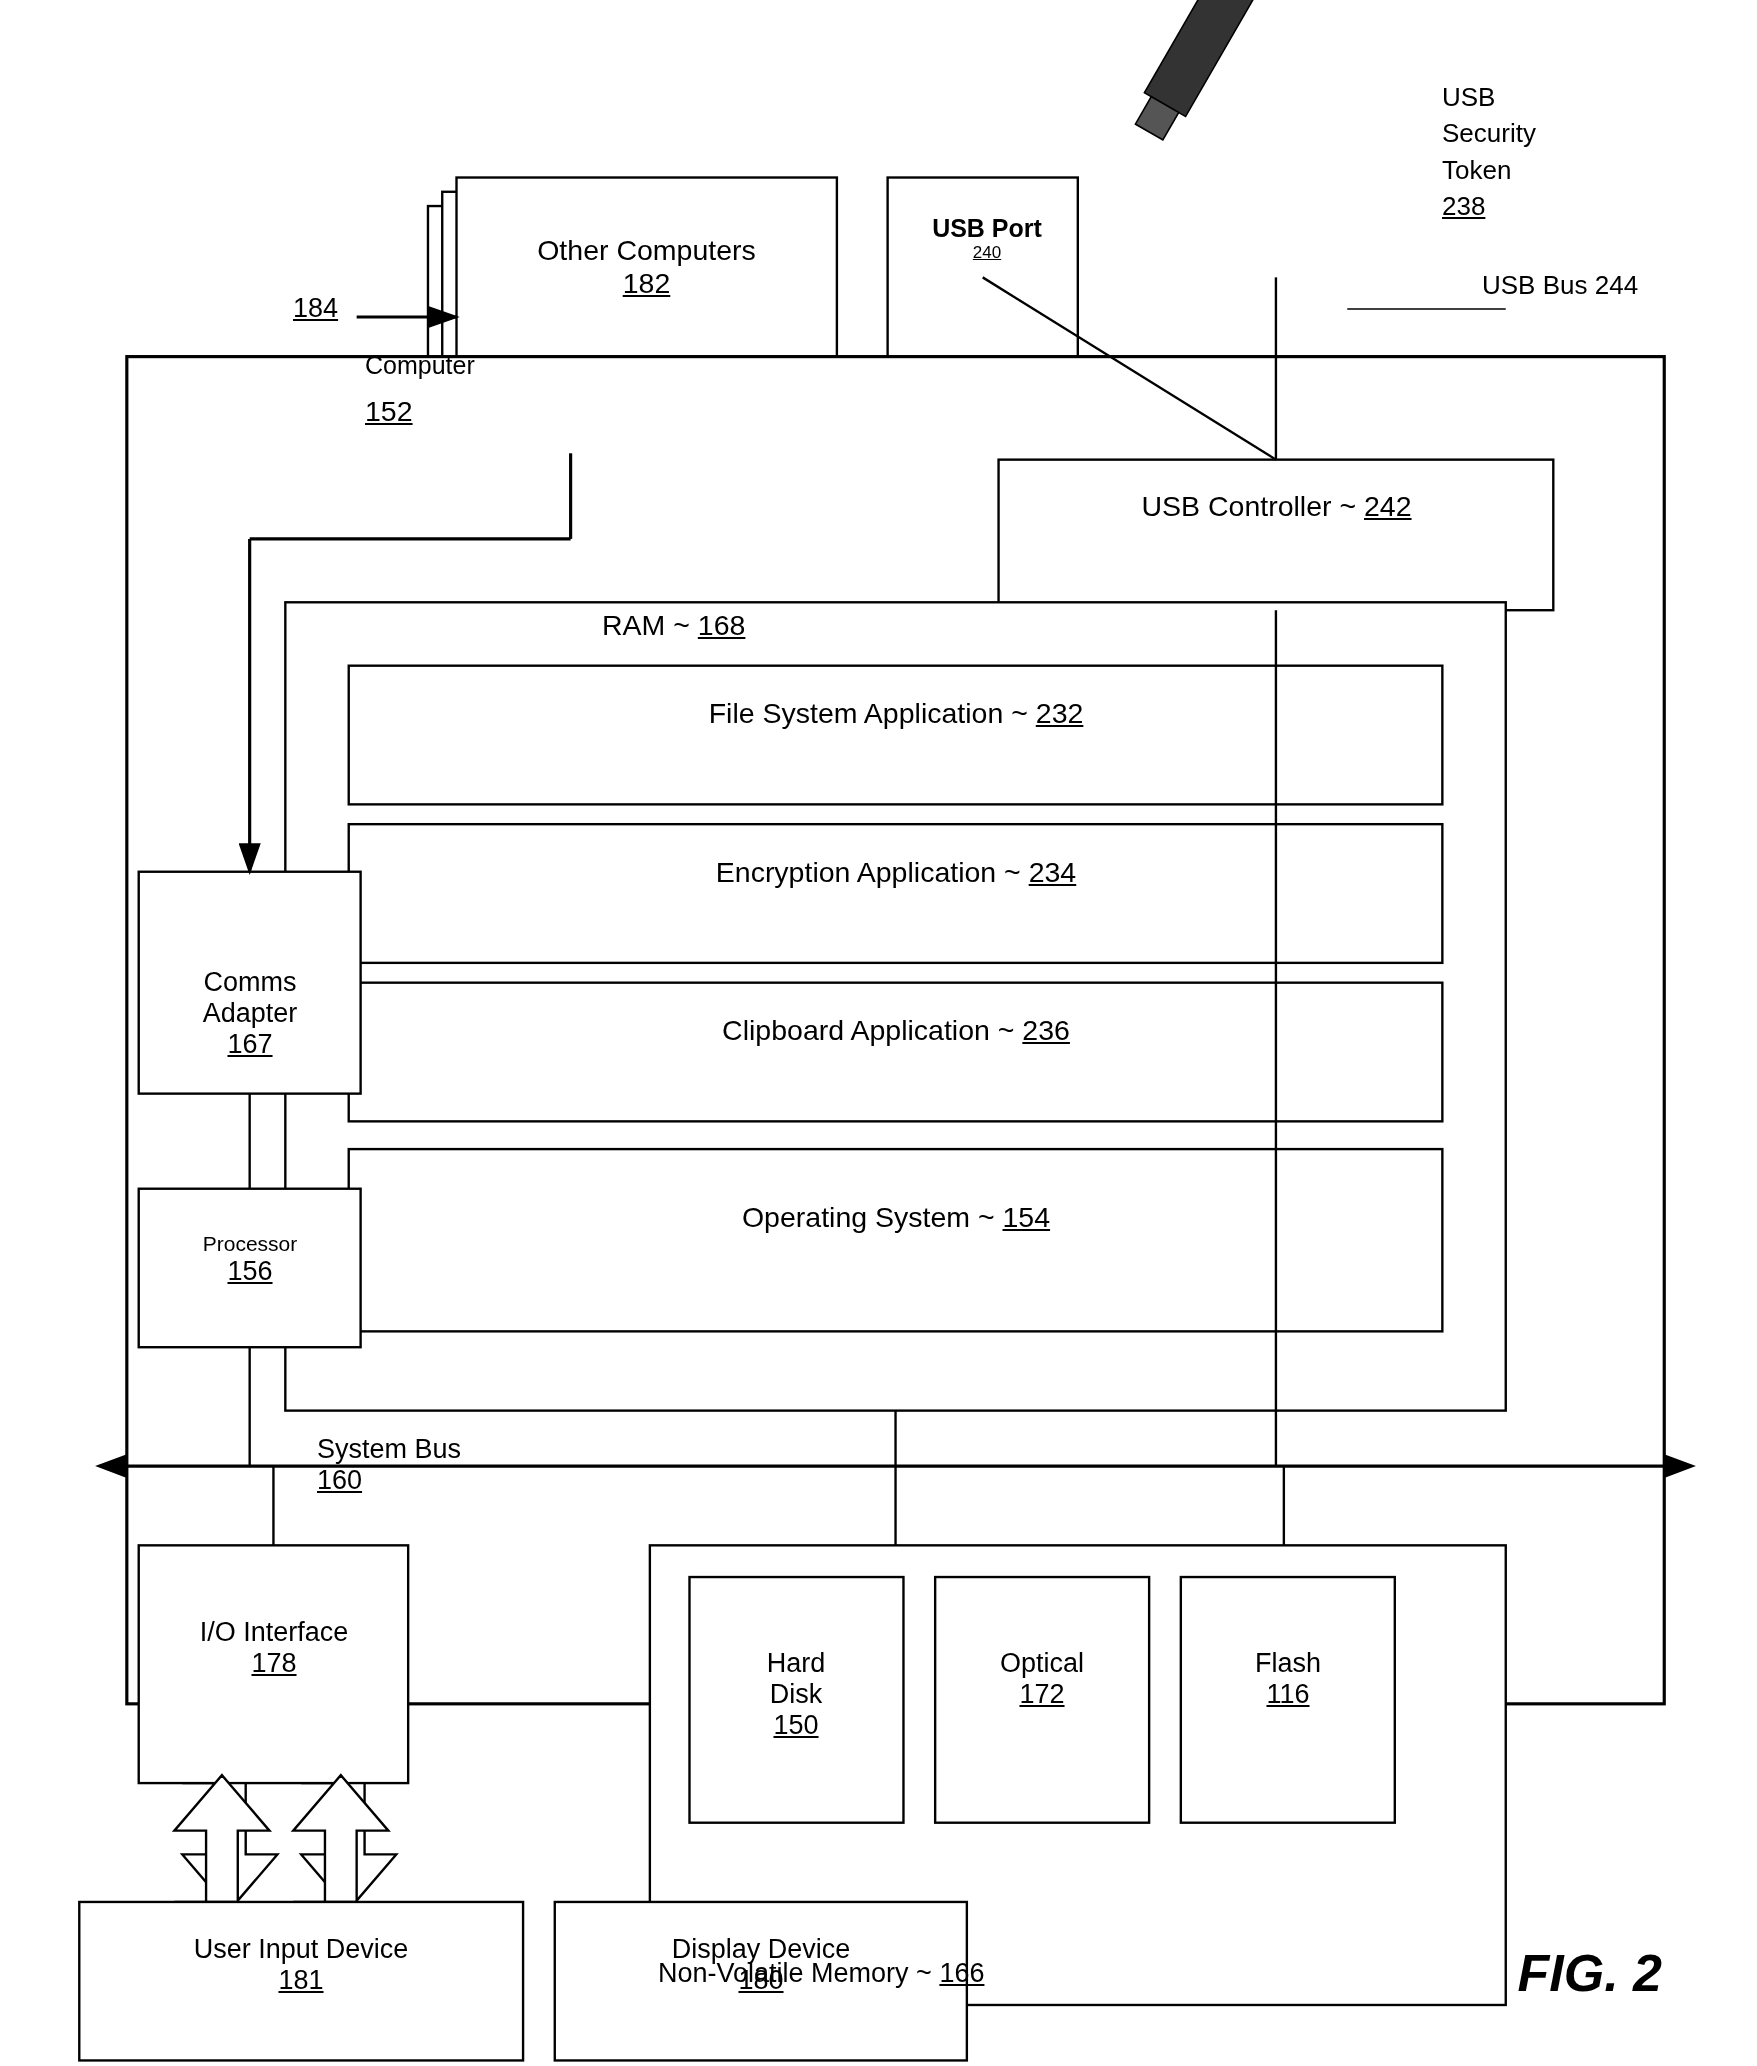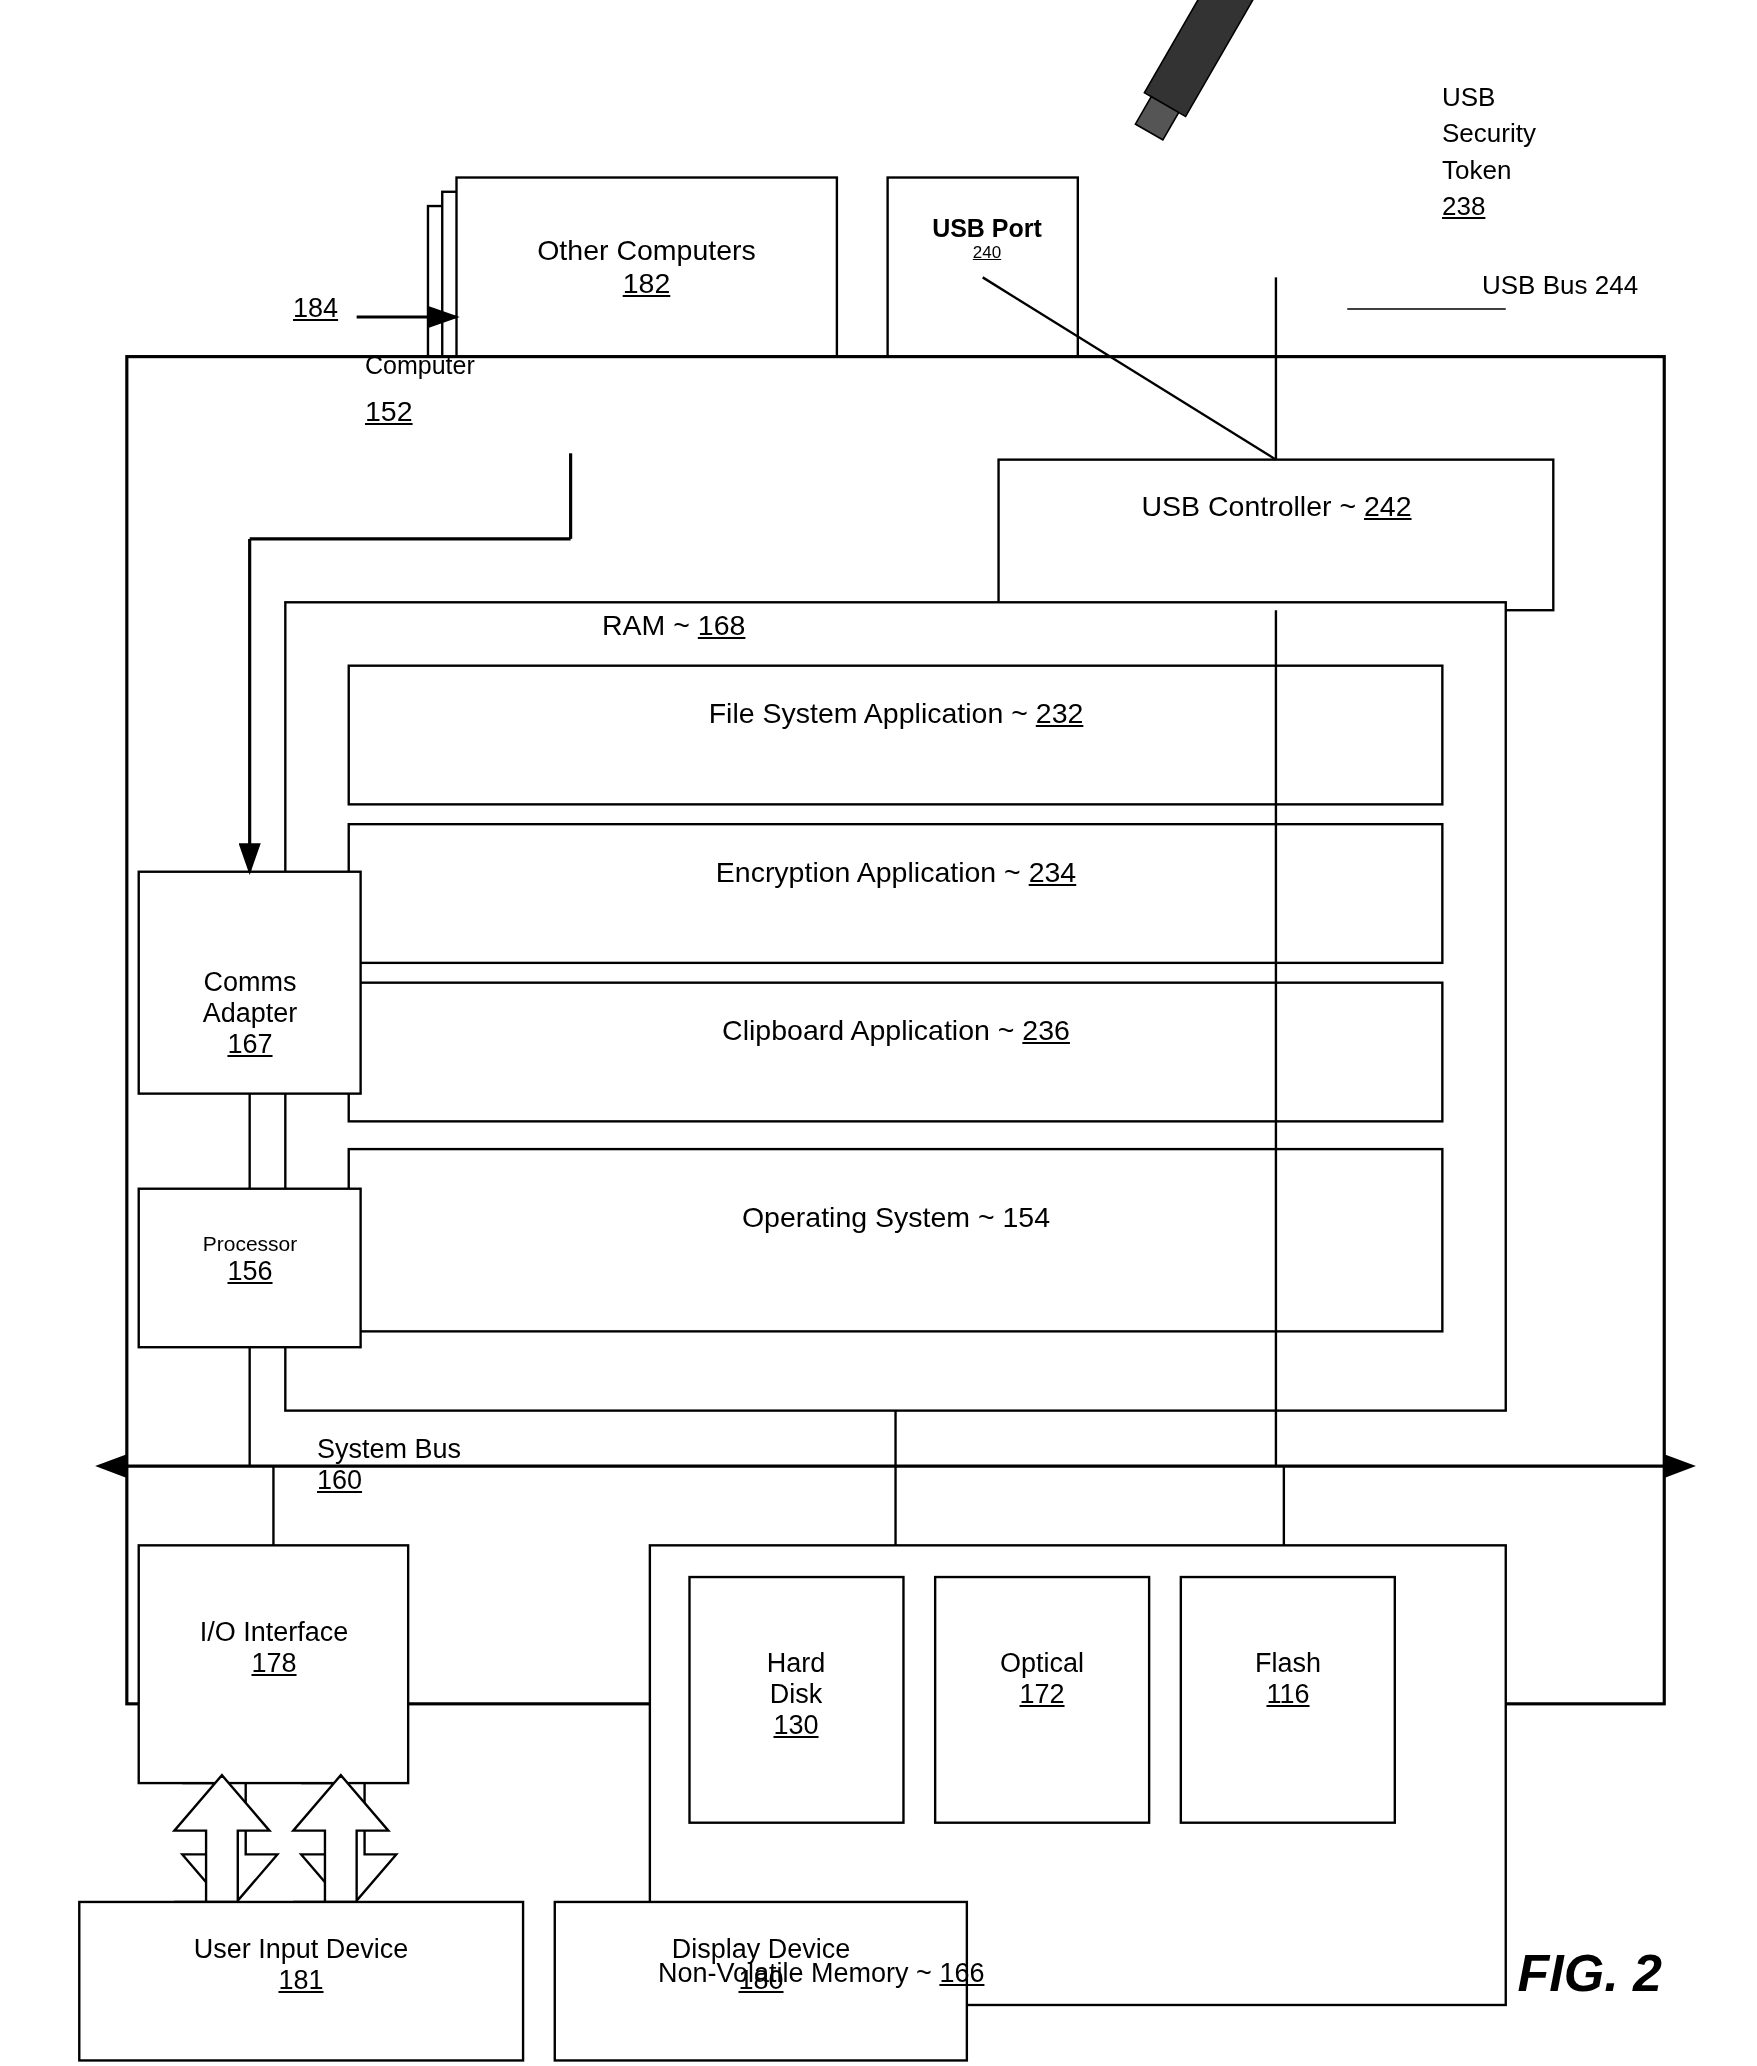--- a/index.html
+++ b/index.html
@@ -160,21 +160,21 @@
 
   <div style="position:absolute; top:856px; left:357px; width:1078px; text-align:center; font-size:28.5px;">
     <span>Encryption Application ~ </span><span style="text-decoration:underline;">234</span>
   </div>
 
   <div style="position:absolute; top:1014px; left:357px; width:1078px; text-align:center; font-size:28.5px;">
     <span>Clipboard Application ~ </span><span style="text-decoration:underline;">236</span>
   </div>
 
   <div style="position:absolute; top:1201px; left:357px; width:1078px; text-align:center; font-size:28.5px;">
-    <span>Operating System ~ </span><span style="">154</span>
+    <span>Operating System ~ </span><span style="text-decoration:underline;">154</span>
   </div>
 
   <div style="position:absolute; top:927px; left:147px; width:206px; text-align:center;">
     <div style="font-size:27px;margin-top:40px;">Comms<br>Adapter</div>
     <div style="font-size:27px; text-decoration:underline;">167</div>
   </div>
 
   <div style="position:absolute; top:1232px; left:147px; width:206px; text-align:center;">
     <div style="font-size:21px;">Processor</div>
     <div style="font-size:27px; text-decoration:underline;">156</div>
@@ -185,21 +185,21 @@
     <div style="text-decoration:underline;">160</div>
   </div>
 
   <div style="position:absolute; top:1617px; left:147px; width:254px; text-align:center;">
     <div style="font-size:27px;">I/O Interface</div>
     <div style="font-size:27px; text-decoration:underline;">178</div>
   </div>
 
   <div style="position:absolute; top:1648px; left:697px; width:198px; text-align:center;">
     <div style="font-size:27px;">Hard<br>Disk</div>
-    <div style="font-size:27px; text-decoration:underline;">130</div>
+    <div style="font-size:27px; text-decoration:underline;">150</div>
   </div>
 
   <div style="position:absolute; top:1648px; left:943px; width:198px; text-align:center;">
     <div style="font-size:27px;">Optical</div>
     <div style="font-size:27px; text-decoration:underline;">172</div>
   </div>
 
   <div style="position:absolute; top:1648px; left:1189px; width:198px; text-align:center;">
     <div style="font-size:27px;">Flash</div>
     <div style="font-size:27px; text-decoration:underline;">116</div>

